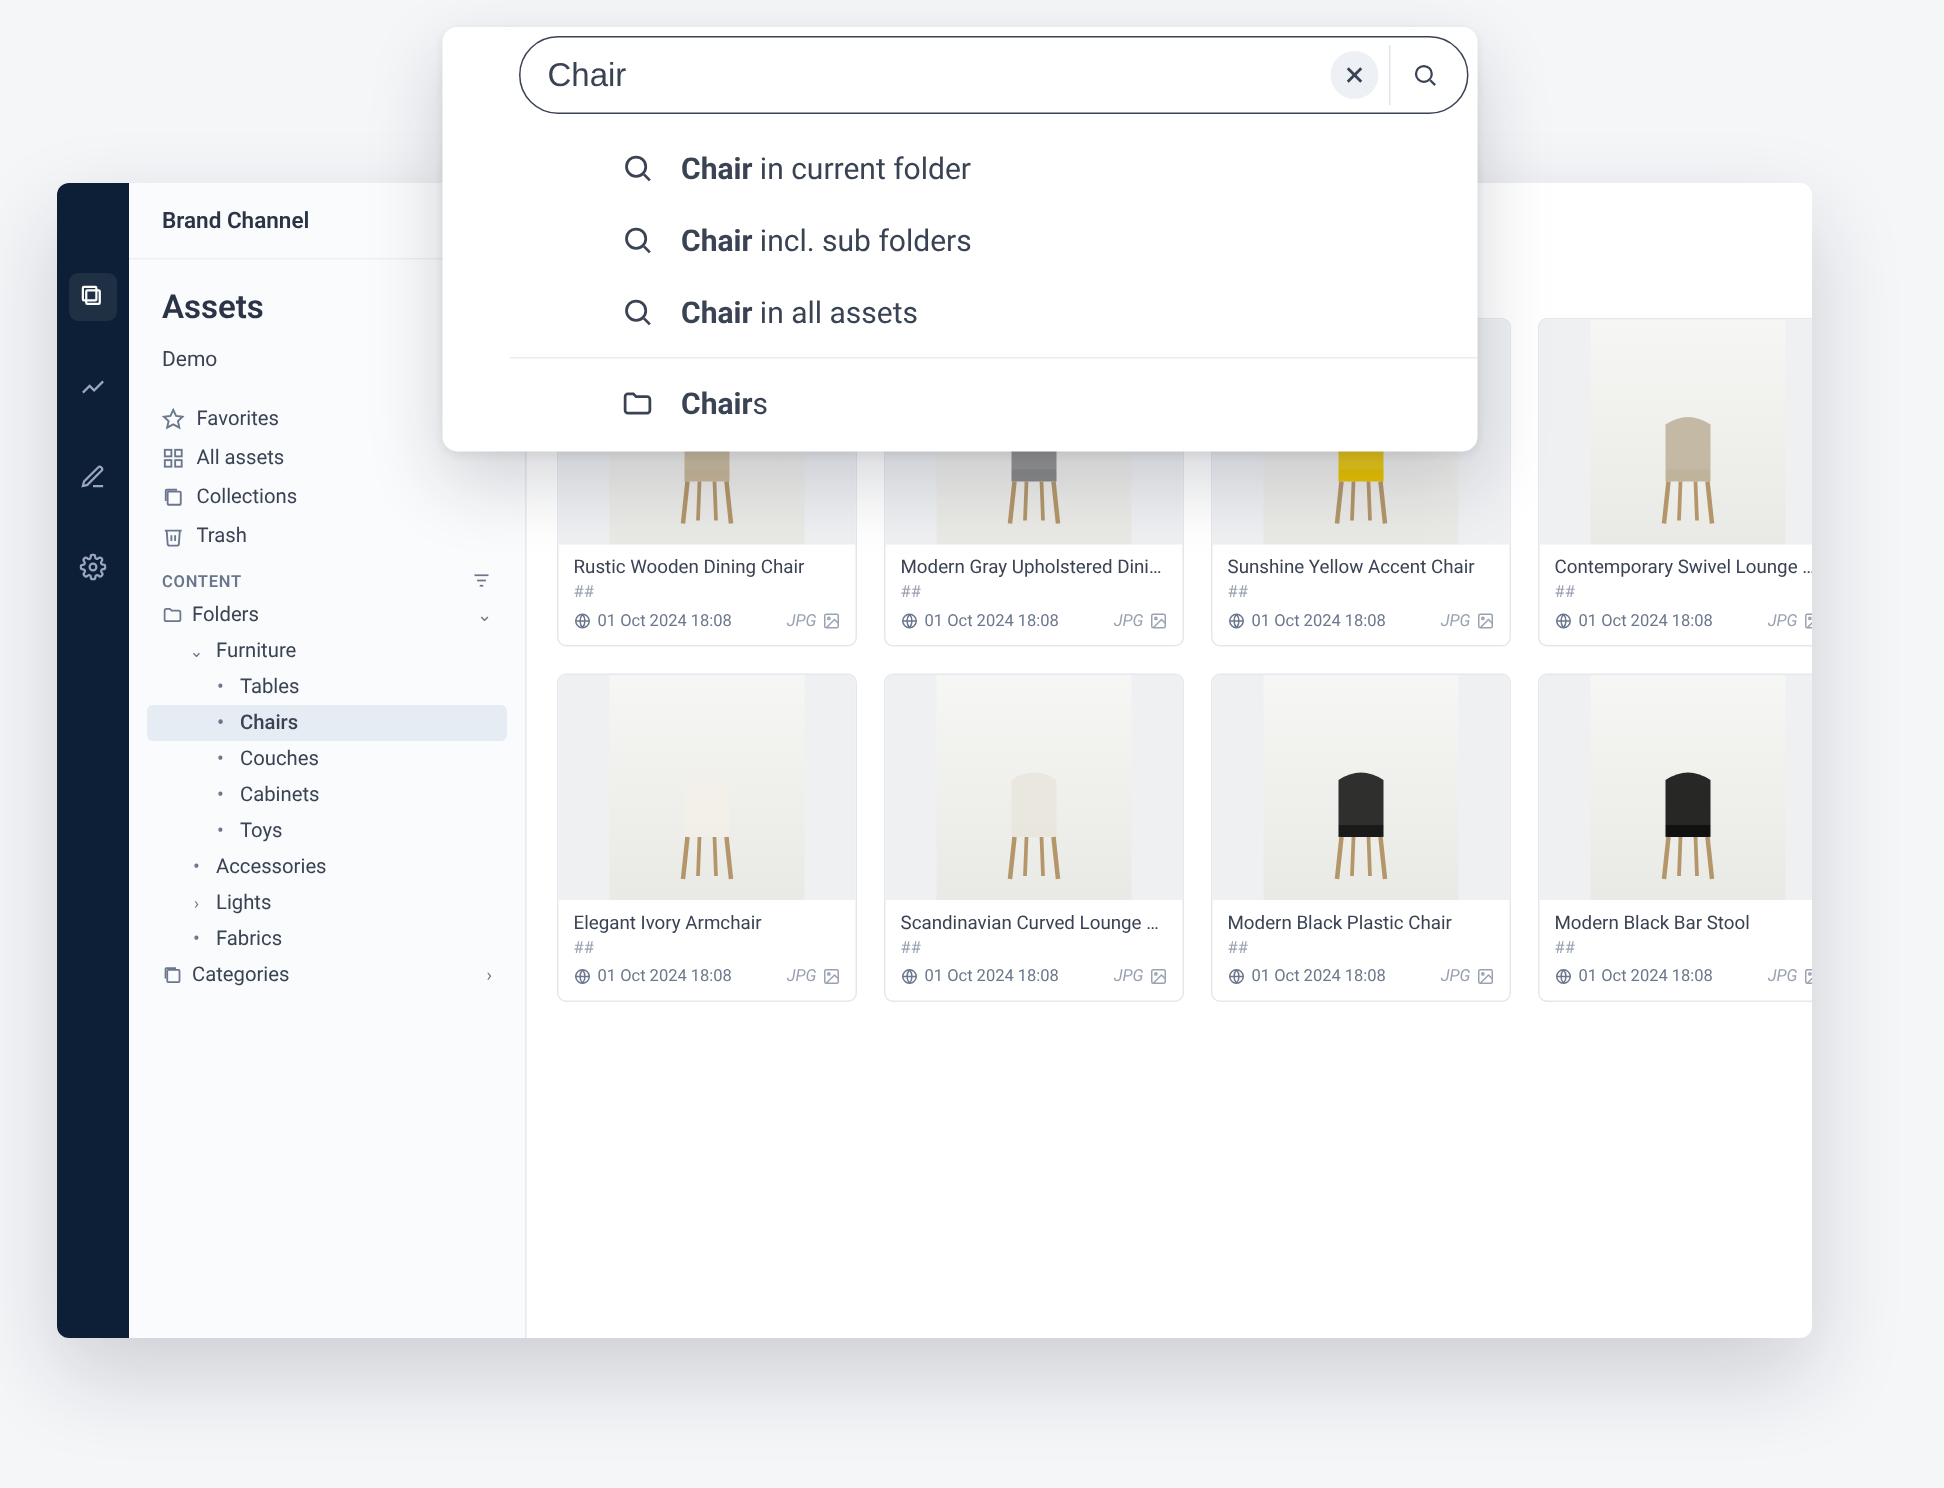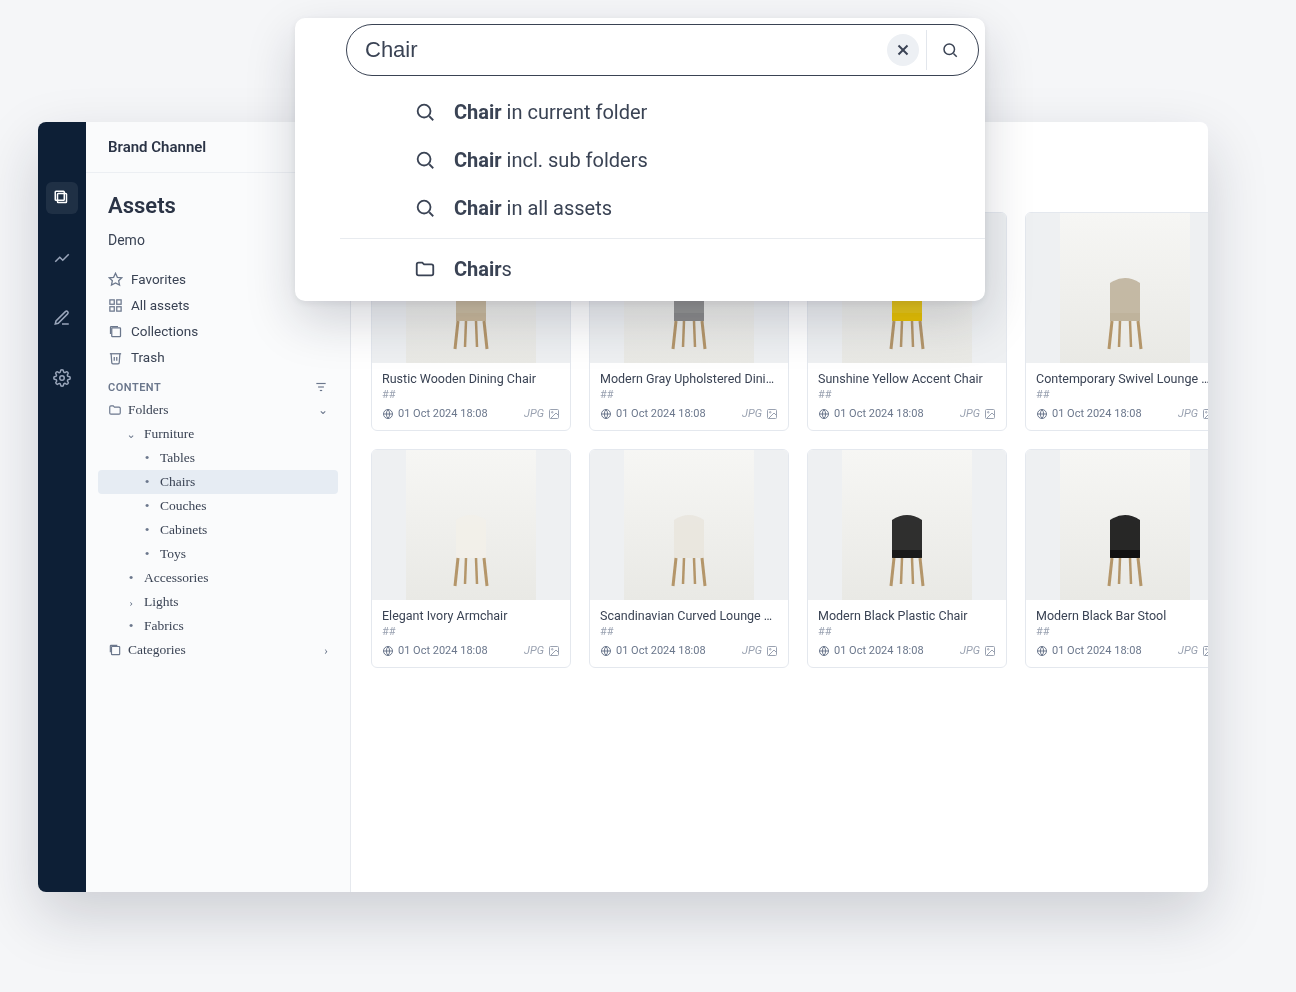--- a/index.html
+++ b/index.html
@@ -73,21 +73,20 @@
   .section-hdr {
     display: flex; align-items: center; justify-content: space-between;
     padding: 10px 10px 4px 10px;
     font-size: 11px; letter-spacing: 0.5px; color: #6b778c; font-weight: 600;
   }
   .tree { padding: 0 0 14px 0; font-size: 13.5px; }
   .tree-row {
     display: flex; align-items: center; gap: 6px;
     padding: 4px 10px; cursor: pointer; border-radius: 4px;
     color: #3a4354;
-    font-family: Liberation Serif, serif;
   }
   .tree-row.active { background: #e6ecf3; font-weight: 500; }
   .tree-row .chev { width: 14px; display:inline-flex; justify-content:center; color:#6b778c; font-size:11px;}
   .tree-row .bullet { width: 14px; display:inline-flex; justify-content:center; color:#6b778c;}
   .tree-row svg.ticon { width:14px; height:14px; color:#6b778c; }
   .tree .lvl1 { padding-left: 10px; }
   .tree .lvl2 { padding-left: 26px; }
   .tree .lvl3 { padding-left: 42px; }
   .tree .tail-chev { margin-left:auto; color:#6b778c; font-size:12px;}
   

